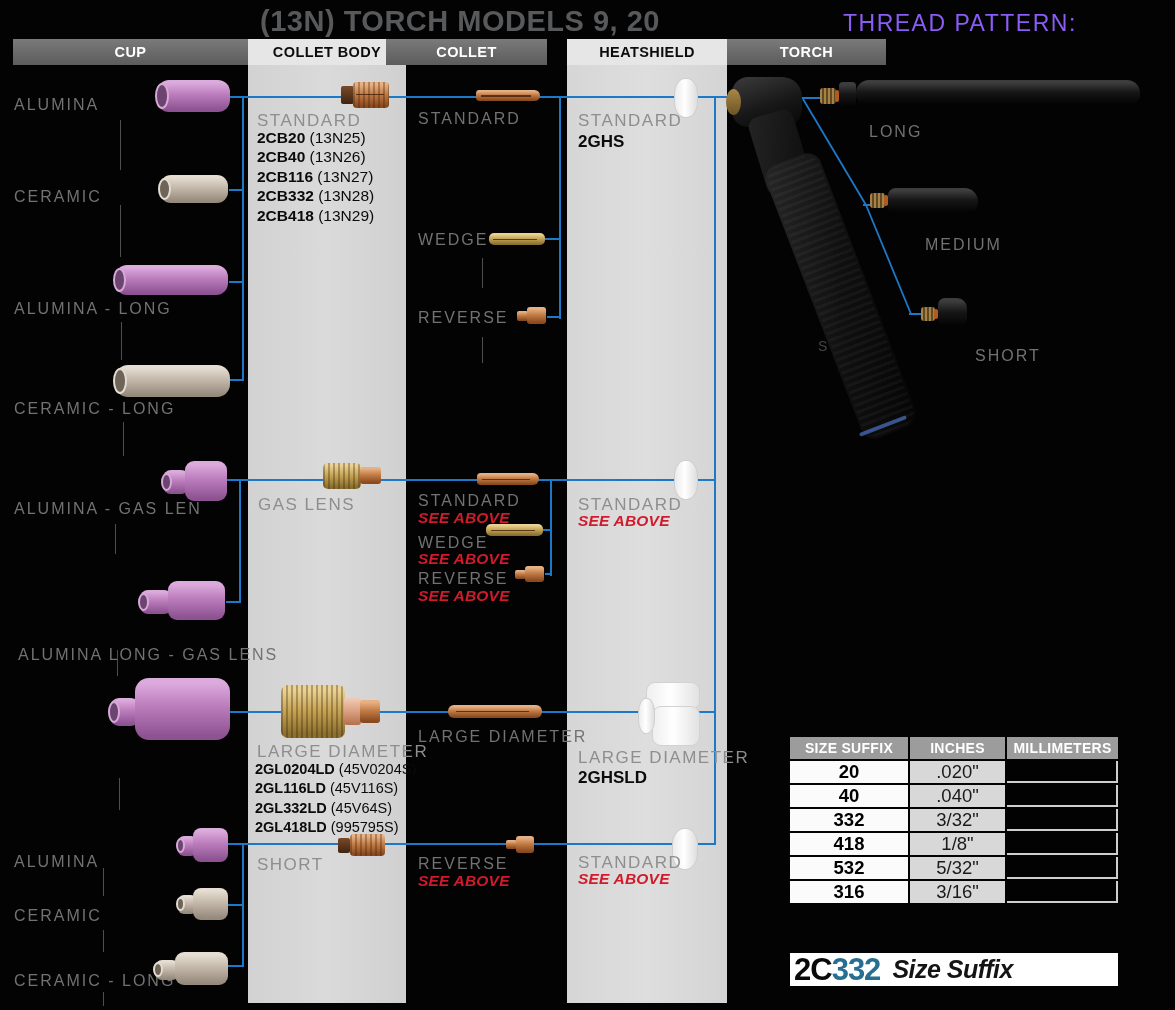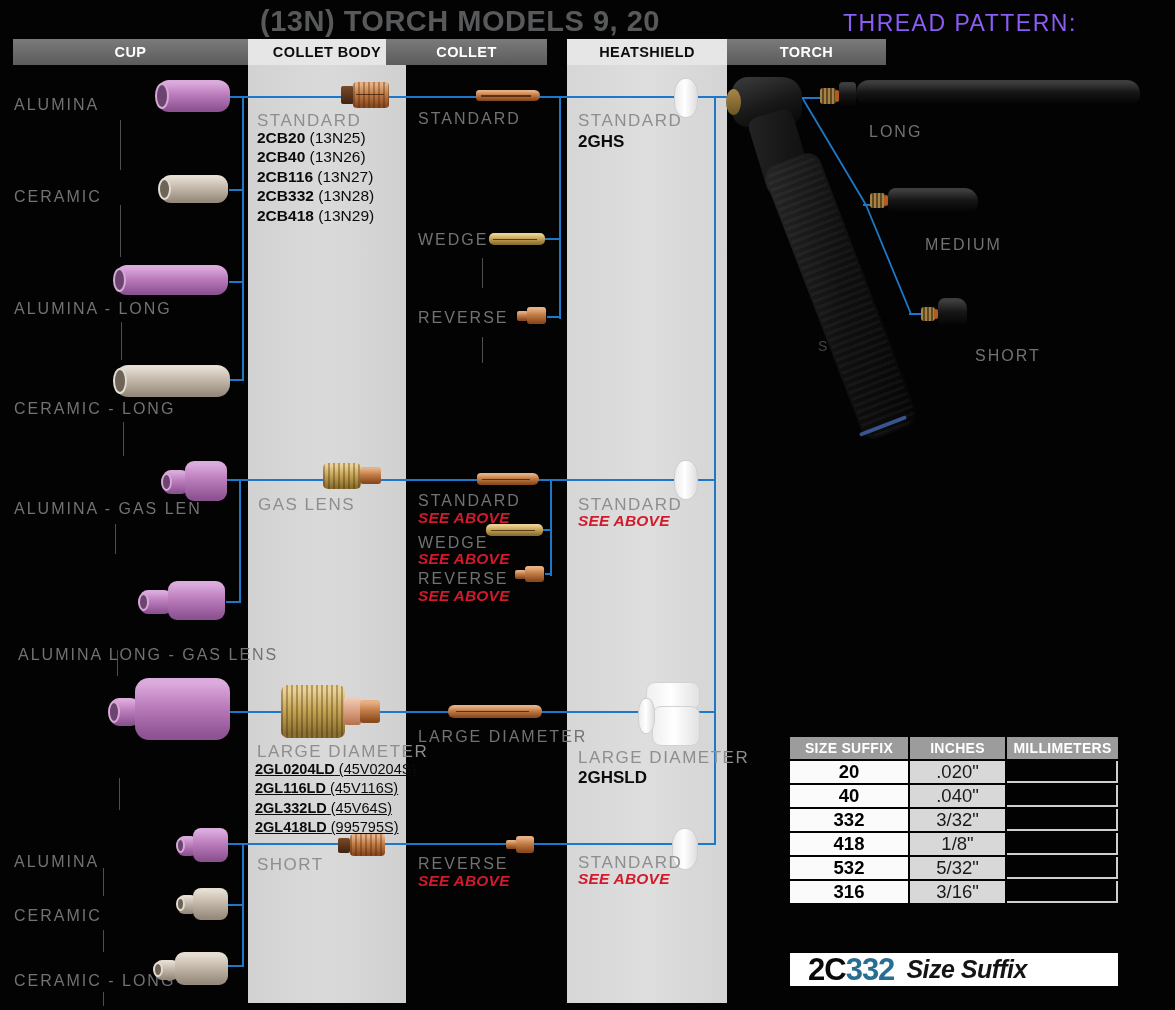--- a/index.html
+++ b/index.html
@@ -13,21 +13,21 @@
   
   .hdr{position:absolute;top:39px;height:26px;display:flex;align-items:center;justify-content:center;
        font-weight:700;font-size:14.5px;letter-spacing:.4px;}
   .hdr.dark{background:linear-gradient(#7a7a7a,#5c5c5c);color:#fff;}
   .hdr.light{background:#e6e6e6;color:#0c0c0c;}
   .colbg{position:absolute;top:65px;height:938px;}
   
   .lbl{position:absolute;color:#727272;font-size:16px;letter-spacing:2px;white-space:nowrap;}
   .heading{position:absolute;color:#8e8e8e;font-size:17px;letter-spacing:1.5px;white-space:nowrap;}
   .plist{position:absolute;font-size:15.5px;line-height:19.4px;color:#0b0b0b;white-space:nowrap;}
-  .plist.small{font-size:14.5px;text-decoration:underline;}
+  .plist.small{font-size:14.5px;}
   .plist b{font-weight:700;}
   .plist .ref{font-weight:400;}
   .see{position:absolute;color:#d11a2b;font-size:15.5px;font-weight:700;font-style:italic;white-space:nowrap;letter-spacing:.2px;}
   .part{position:absolute;color:#0b0b0b;font-weight:700;font-size:17px;white-space:nowrap;}
   .frag{position:absolute;color:#454545;font-size:14px;}
   
   .bl{position:absolute;background:#1d79c7;}
   .dash{position:absolute;width:1px;background:#4e4e4e;}
   
   .shape{position:absolute;}
@@ -55,21 +55,21 @@
   
   .strow{display:flex;column-gap:2px;margin-bottom:2px;}
   .sth{height:22px;display:flex;align-items:center;justify-content:center;background:#9c9c9c;color:#fff;
        font-weight:700;font-size:14px;letter-spacing:.3px;}
   .stc{height:22px;display:flex;align-items:center;justify-content:center;font-size:18.5px;box-sizing:border-box;}
   .c1{width:118px;} .c2{width:95px;} .c3{width:111px;}
   .stc.c1{background:#fbfbfb;font-weight:700;color:#000;}
   .stc.c2{background:#d8d8d8;color:#1a1a1a;}
   .stc.c3{background:#020202;border-bottom:2px solid #cfcfcf;border-right:2px solid #cfcfcf;}
   .exrow{position:absolute;left:790px;top:953px;width:328px;height:33px;background:#fff;display:flex;
-         align-items:center;padding-left:18px;box-sizing:border-box;}
+         align-items:center;padding-left:4px;box-sizing:border-box;}
   .exnum{font-size:31px;font-weight:800;letter-spacing:-1px;color:#0a0a0a;line-height:1;}
   .exhl{color:#276e93;}
   .excap{font-size:25px;font-weight:700;font-style:italic;color:#141414;margin-left:12px;letter-spacing:-.5px;}
 </style>
 </head>
 <body>
 
 <div class="canvas">
 
   <div class="title">(13N) TORCH MODELS 9, 20</div>

